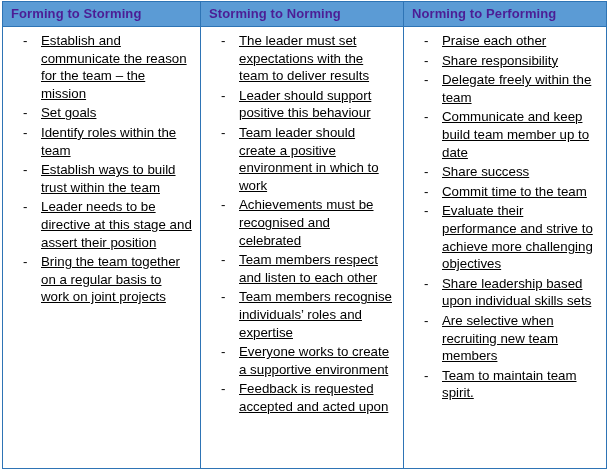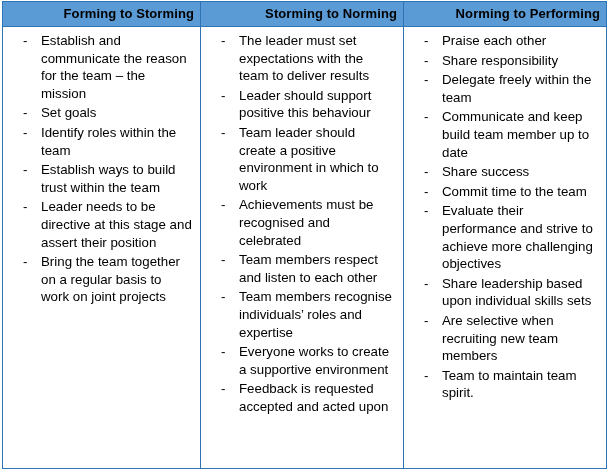--- a/index.html
+++ b/index.html
@@ -25,24 +25,24 @@
     width: 604px;
     margin: 1px 0 0 2px;
     height: 468px;
   }
   table.matrix col.c1 { width: 198px; }
   table.matrix col.c2 { width: 203px; }
   table.matrix col.c3 { width: 203px; }
 
   th.head {
     background: #5b9bd5;
-    color: #000000;
+    color: #4c1d95;
     font-size: 13px;
     font-weight: bold;
-    text-align: right;
+    text-align: left;
     padding: 3px 6px 4px 8px;
     border: 1px solid #2e74b5;
     height: 17px;
     vertical-align: middle;
     letter-spacing: 0.1px;
   }
   td.cell {
     border: 1px solid #2e74b5;
     vertical-align: top;
     padding: 5px 4px 6px 2px;
@@ -64,20 +64,21 @@
   ul.bullets li .dash {
     position: absolute;
     left: 18px;
     top: 0;
     font-size: 13.3px;
     line-height: 17.6px;
     color: #000000;
   }
   ul.bullets li .txt {
     display: block;
+    text-decoration: underline;
   }
 </style>
 </head>
 <body>
 
 <div class="table-wrap">
   <table class="matrix">
     <colgroup>
       <col class="c1">
       <col class="c2">

